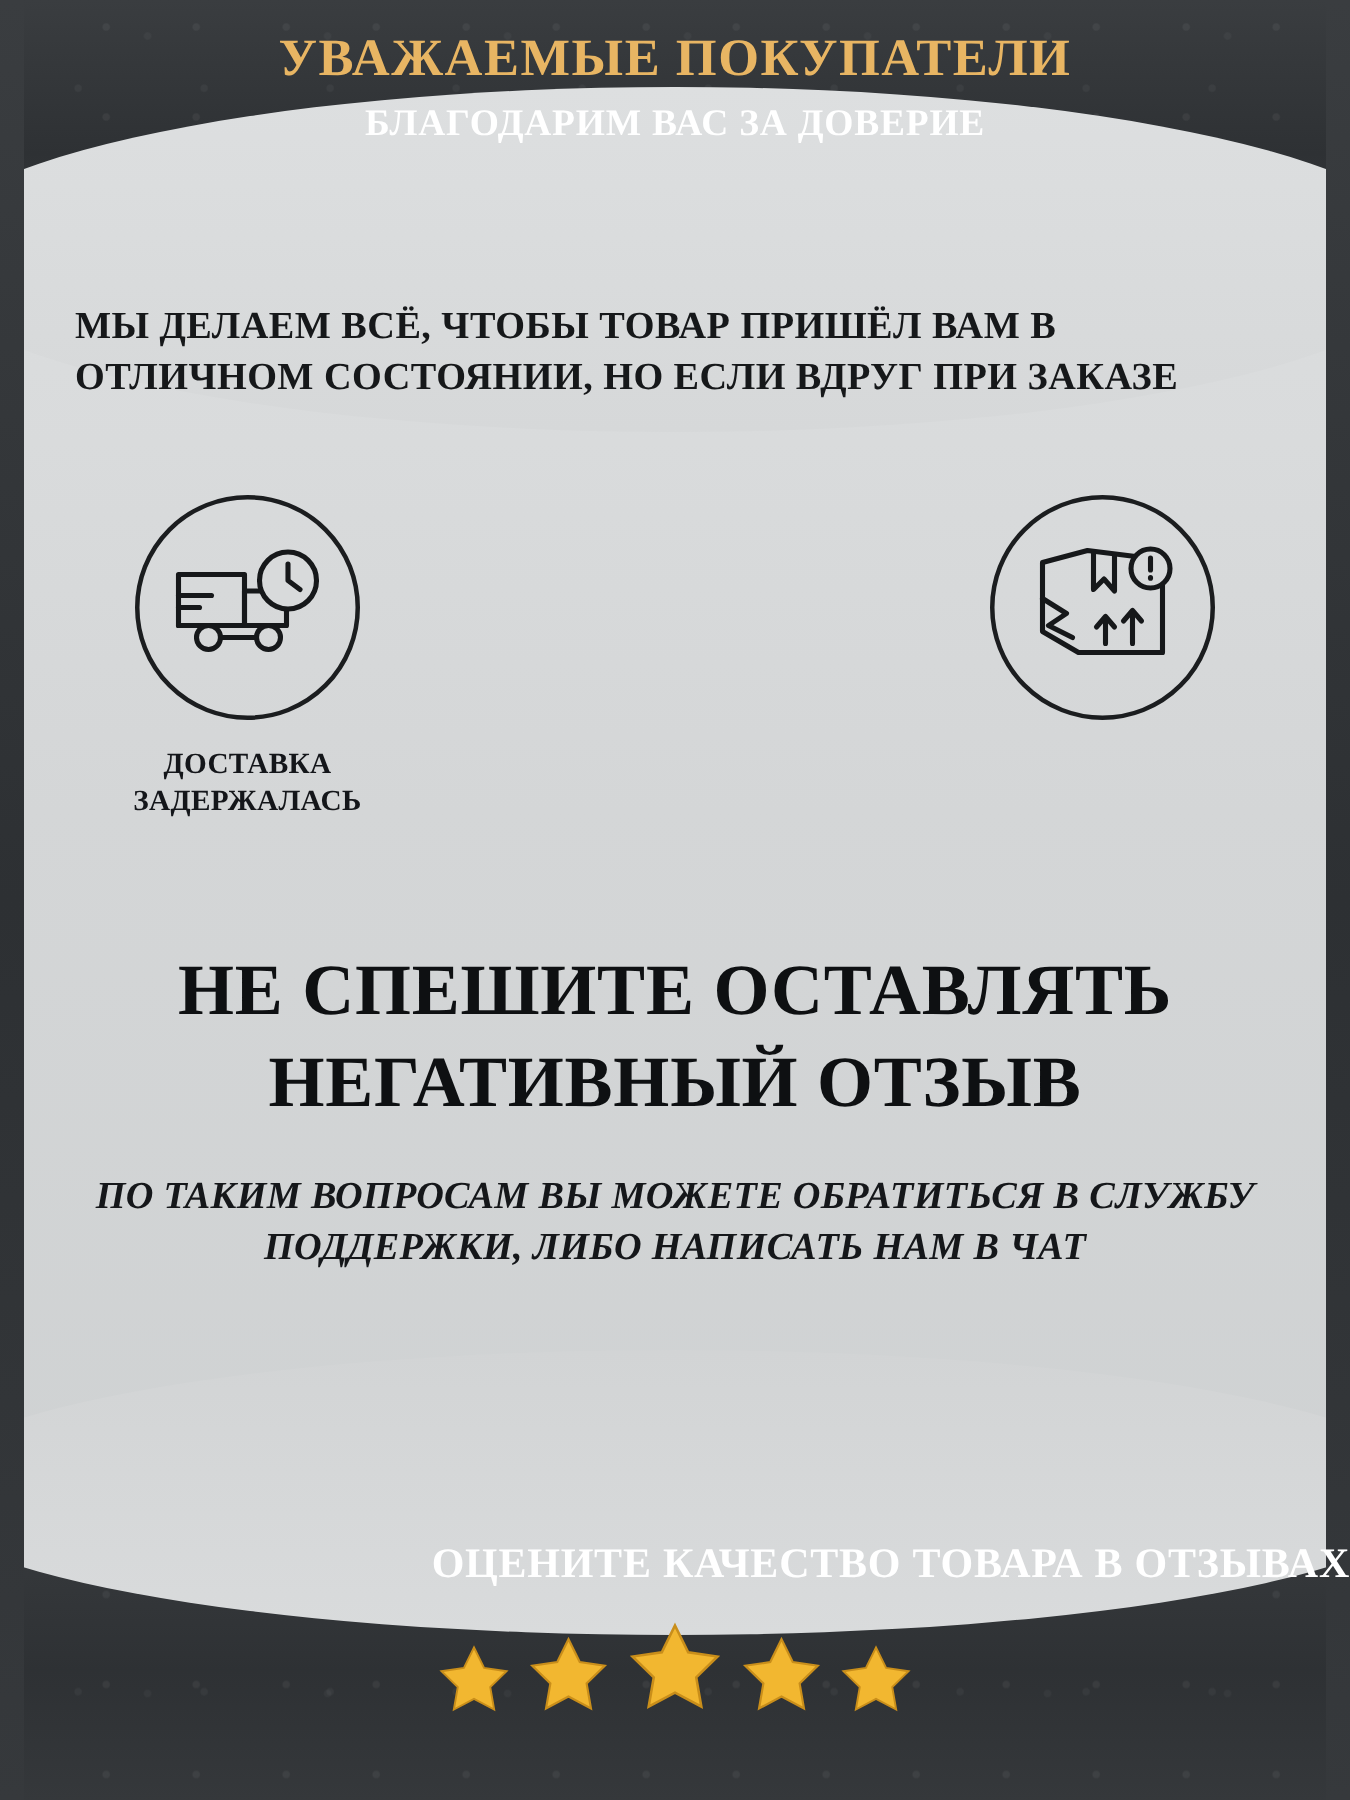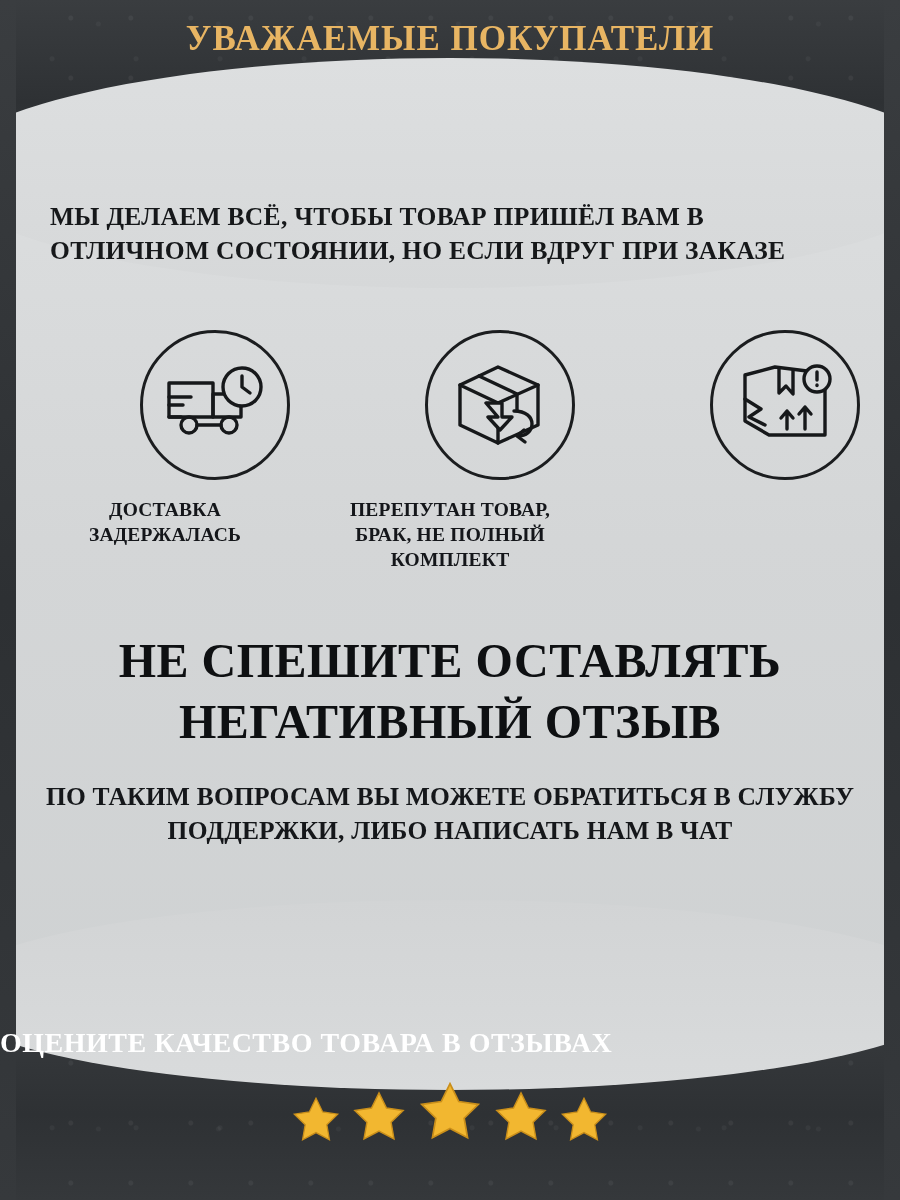--- a/index.html
+++ b/index.html
@@ -128,21 +128,21 @@
     left: 40px;
     width: 820px;
     display: flex;
     justify-content: space-between;
     z-index: 5;
   }
   .icon-item {
     width: 250px;
     display: flex;
     flex-direction: column;
-    align-items: flex-end;
+    align-items: center;
   }
   .icon-circle {
     width: 150px;
     height: 150px;
     border-radius: 50%;
     border: 3px solid #1b1d1f;
     display: flex;
     align-items: center;
     justify-content: center;
     box-sizing: border-box;
@@ -181,29 +181,30 @@
     left: 45px;
     width: 810px;
     text-align: center;
     font-size: 25.5px;
     font-weight: bold;
     color: #15171a;
     text-transform: uppercase;
     line-height: 1.34;
     letter-spacing: 0.2px;
     z-index: 5;
+    font-style: italic;
   }
 
   
   .footer {
     position: absolute;
     top: 1025px;
     left: 0;
     width: 900px;
-    text-align: left;
+    text-align: right;
     z-index: 6;
   }
   .footer-text {
     font-size: 28px;
     font-weight: bold;
     color: #ffffff;
     text-transform: uppercase;
     line-height: 1.32;
     letter-spacing: 0.5px;
   }
@@ -227,20 +228,21 @@
   <div class="band band-bottom"></div>
   <div class="curve curve-top"></div>
   <div class="curve curve-bottom"></div>
   <div class="rail rail-left"></div>
   <div class="rail rail-right"></div>
 
   <div class="content">
 
     <div class="header">
       <div class="header-title">УВАЖАЕМЫЕ ПОКУПАТЕЛИ</div>
+      <div class="header-sub">БЛАГОДАРИМ ВАС ЗА ДОВЕРИЕ</div>
     </div>
 
     <div class="intro">МЫ ДЕЛАЕМ ВСЁ, ЧТОБЫ ТОВАР ПРИШЁЛ ВАМ В ОТЛИЧНОМ СОСТОЯНИИ, НО ЕСЛИ ВДРУГ ПРИ ЗАКАЗЕ</div>
 
     <div class="icons">
 
       <div class="icon-item">
         <div class="icon-circle">
           <svg width="104" height="84" viewBox="0 0 104 84" fill="none" stroke="#16181a" stroke-width="3.4" stroke-linecap="round" stroke-linejoin="round">
             <path d="M6 20 h44 v34 H6 z"></path>
@@ -251,34 +253,20 @@
             <circle cx="66" cy="62" r="8"></circle>
             <path d="M34 62 h24"></path>
             <path d="M6 54 h12"></path>
             <circle cx="79" cy="24" r="19" fill="#d8dadb"></circle>
             <path d="M79 13 v11 l8 6"></path>
           </svg>
         </div>
         <div class="icon-caption">ДОСТАВКА ЗАДЕРЖАЛАСЬ</div>
       </div>
 
-      <div class="icon-item">
-        <div class="icon-circle">
-          <svg width="108" height="92" viewBox="0 0 108 92" fill="none" stroke="#16181a" stroke-width="3.4" stroke-linecap="round" stroke-linejoin="round">
-            <path d="M14 26 L52 8 L92 26 L52 44 Z"></path>
-            <path d="M14 26 v40 l38 18 V44"></path>
-            <path d="M92 26 v40 L52 84"></path>
-            <path d="M33 17 L71 35 v16"></path>
-            <path d="M40 44 h16 v14 h10 l-12 13 l-12 -13 h10 z" fill="#d8dadb"></path>
-            <path d="M68 52 c12 0 18 6 18 13 c0 7 -6 12 -14 12"></path>
-            <path d="M78 71 l-7 6 l8 6"></path>
-          </svg>
-        </div>
-        <div class="icon-caption">ПЕРЕПУТАН ТОВАР, БРАК, НЕ ПОЛНЫЙ КОМПЛЕКТ</div>
-      </div>
 
       <div class="icon-item">
         <div class="icon-circle">
           <svg width="100" height="92" viewBox="0 0 100 92" fill="none" stroke="#16181a" stroke-width="3.4" stroke-linecap="round" stroke-linejoin="round">
             <path d="M10 16 L40 8 L72 12 L90 20 v56 H34 L10 62 Z"></path>
             <path d="M10 40 L26 50 L14 58 L30 66"></path>
             <path d="M44 10 v24 l7 -7 l7 8 V12"></path>
             <path d="M52 70 v-18 l-6 7 M52 52 l6 7"></path>
             <path d="M70 70 v-22 l-6 7 M70 48 l6 7"></path>
             <circle cx="82" cy="20" r="13" fill="#d8dadb"></circle>

